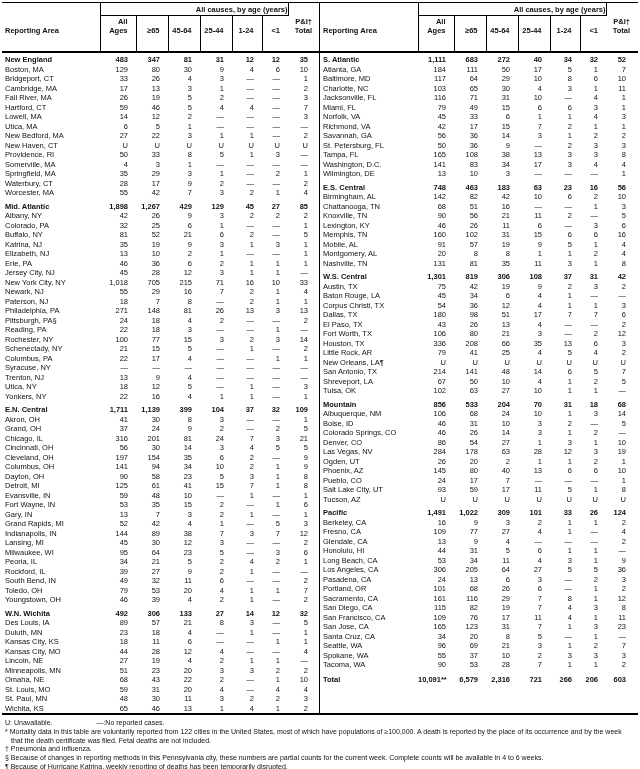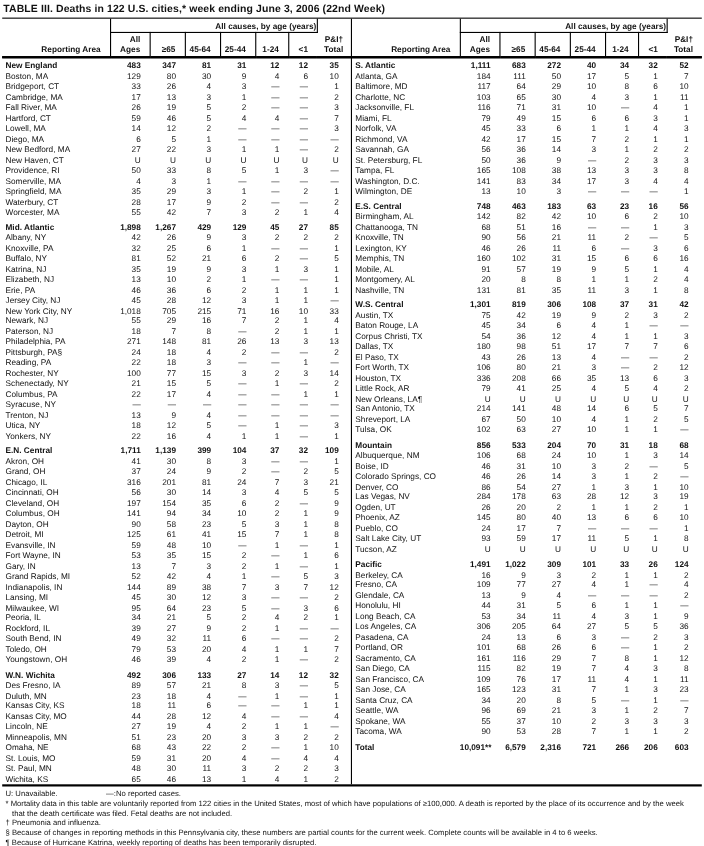--- a/index.html
+++ b/index.html
@@ -11,23 +11,23 @@
   .title{
     font-size:9.5px;font-weight:bold;letter-spacing:0.1px;
     padding:1px 0 2px 1px;white-space:nowrap;
   }
   .tables{display:flex;border-top:1px solid #000;border-bottom:2px solid #000;}
   .pw{width:318px;box-sizing:border-box;}
   .pw.left{border-right:1px solid #000;}
   table{border-collapse:collapse;table-layout:fixed;width:100%;}
   th{
     font-size:7.5px;line-height:1.2;font-weight:bold;vertical-align:bottom;
-    white-space:pre-line;padding:1px 8px 2px 2px;text-align:right;
+    white-space:pre-line;padding:1px 8px 16px 2px;text-align:right;
   }
-  th.ra{text-align:right;padding-left:3px;}
+  th.ra{text-align:left;padding-left:3px;}
   th.span{
     text-align:right;padding:2px 0 1px 0;
     border-left:1px solid #000;border-right:1px solid #000;border-bottom:1px solid #000;
   }
   th.bl{border-left:1px solid #000;}
   th.hb{border-bottom:2px solid #000;}
   td{
     font-size:7.5px;line-height:9.5px;white-space:nowrap;overflow:hidden;
     padding:0;
   }
@@ -39,21 +39,20 @@
   tbody tr:first-child td{padding-top:2px;margin-top:16px;}
   .footnotes{padding:4px 3px 0 3px;font-size:7px;line-height:8.8px;}
   .legend span{display:inline-block;}
   .legend .u{margin-right:42px;}
   .fn{padding-left:6px;text-indent:-6px;}
 </style>
 </head>
 <body>
 
 <div class="page">
-  <div class="title">TABLE III. Deaths in 122 U.S. cities,* week ending June 3, 2006 (22nd Week)</div>
 
   <div class="tables">
     <div class="pw left">
       <table id="tbl-left">
           <colgroup>
             <col style="width: 98px;">
             <col style="width: 36px;">
             <col style="width: 32px;">
             <col style="width: 32px;">
             <col style="width: 32px;">
@@ -143,21 +142,21 @@
               <td class="name">Lowell, MA</td>
               <td class="num">14</td>
               <td class="num">12</td>
               <td class="num">2</td>
               <td class="num">—</td>
               <td class="num">—</td>
               <td class="num">—</td>
               <td class="num">3</td>
             </tr>
             <tr class="city">
-              <td class="name">Diego, MA</td>
+              <td class="name">Utica, MA</td>
               <td class="num">6</td>
               <td class="num">5</td>
               <td class="num">1</td>
               <td class="num">—</td>
               <td class="num">—</td>
               <td class="num">—</td>
               <td class="num">—</td>
             </tr>
             <tr class="city">
               <td class="name">New Bedford, MA</td>
@@ -243,21 +242,21 @@
               <td class="name">Albany, NY</td>
               <td class="num">42</td>
               <td class="num">26</td>
               <td class="num">9</td>
               <td class="num">3</td>
               <td class="num">2</td>
               <td class="num">2</td>
               <td class="num">2</td>
             </tr>
             <tr class="city">
-              <td class="name">Knoxville, PA</td>
+              <td class="name">Colorado, PA</td>
               <td class="num">32</td>
               <td class="num">25</td>
               <td class="num">6</td>
               <td class="num">1</td>
               <td class="num">—</td>
               <td class="num">—</td>
               <td class="num">1</td>
             </tr>
             <tr class="city">
               <td class="name">Buffalo, NY</td>
@@ -653,21 +652,21 @@
               <td class="name">W.N. Wichita</td>
               <td class="num">492</td>
               <td class="num">306</td>
               <td class="num">133</td>
               <td class="num">27</td>
               <td class="num">14</td>
               <td class="num">12</td>
               <td class="num">32</td>
             </tr>
             <tr class="city">
-              <td class="name">Des Fresno, IA</td>
+              <td class="name">Des Louis, IA</td>
               <td class="num">89</td>
               <td class="num">57</td>
               <td class="num">21</td>
               <td class="num">8</td>
               <td class="num">3</td>
               <td class="num">—</td>
               <td class="num">5</td>
             </tr>
             <tr class="city">
               <td class="name">Duluth, MN</td>

